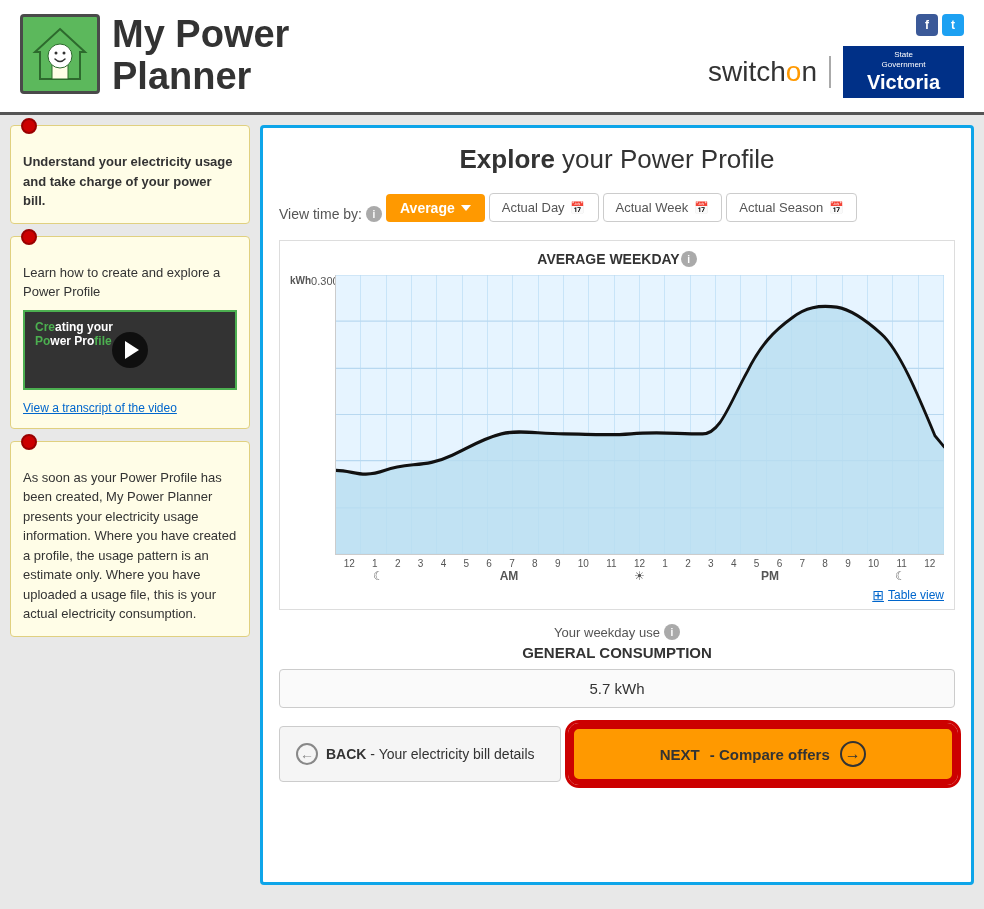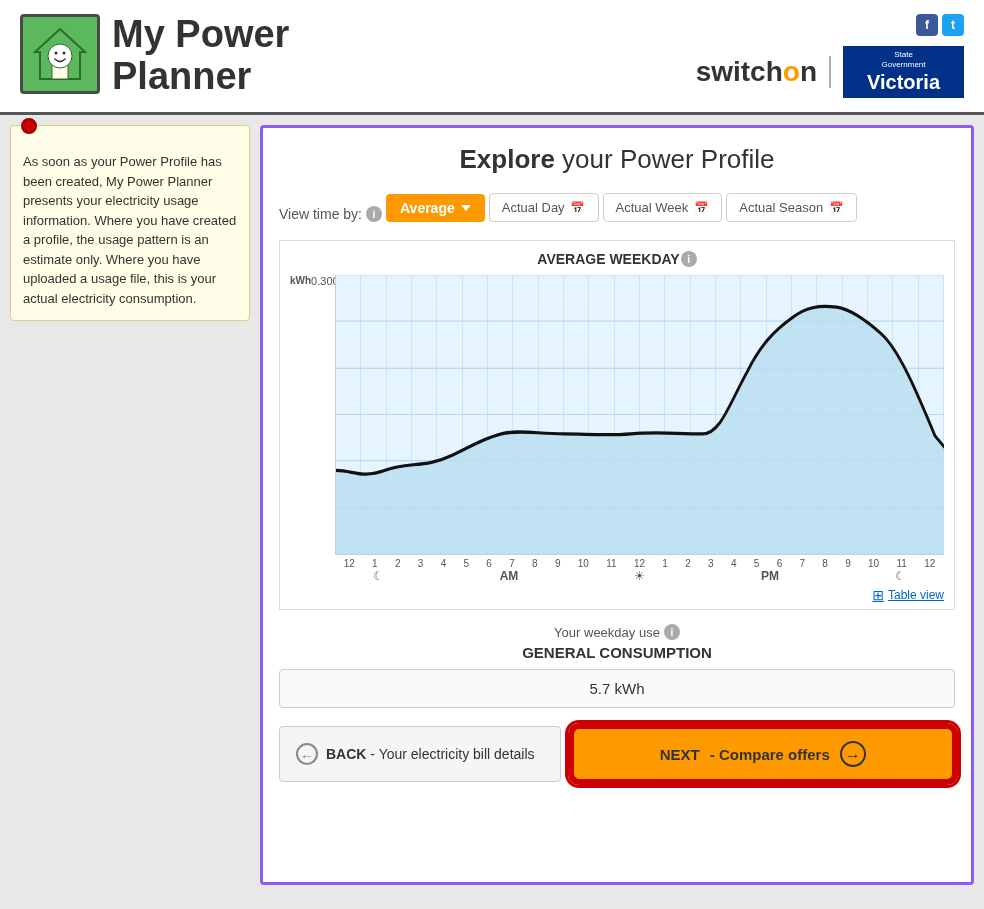--- a/index.html
+++ b/index.html
@@ -64,21 +64,21 @@
     }
     .fb { background: #3b5998; }
     .tw { background: #1da1f2; }
     .brand-logos {
       display: flex;
       align-items: center;
       gap: 0;
     }
     .switchon-logo {
       font-size: 28px;
-      font-weight: bold;
+      font-weight: normal;
       color: #333;
       padding-right: 12px;
       border-right: 2px solid #aaa;
     }
     .switchon-logo span { color: #f90; }
     .vic-logo {
       padding-left: 12px;
       display: flex;
       flex-direction: column;
       align-items: center;
@@ -179,21 +179,21 @@
     .video-link {
       color: #0066cc;
       font-size: 12px;
       text-decoration: underline;
       cursor: pointer;
     }
 
     
     .content-area {
       flex: 1;
-      border: 3px solid #8b5cf6;
+      border: 3px solid #0ea5e9;
       border-radius: 4px;
       background: white;
       padding: 16px;
       display: flex;
       flex-direction: column;
       gap: 14px;
     }
     .page-title {
       text-align: center;
       font-size: 26px;
@@ -483,21 +483,34 @@
           <span class="victoria-text">Victoria</span>
         </div>
       </div>
     </div>
   </div>
 </div>
 
 <div class="main-layout">
 
   <div class="sidebar">
-
+    <div class="sidebar-card">
+      <div class="pin"></div>
+      <p style="margin-top:14px;"><strong>Understand your electricity usage and take charge of your power bill.</strong></p>
+    </div>
+
+    <div class="sidebar-card">
+      <div class="pin"></div>
+      <p style="margin-top:14px;">Learn how to create and explore a Power Profile</p>
+      <div class="video-thumb">
+        <span class="video-thumb-text">Cre<span style="color:white;">ating your</span><br><span style="color:#4CAF50;">Po</span><span style="color:white;">wer Pro</span><span style="color:#4CAF50;">file</span></span>
+        <div class="play-button"></div>
+      </div>
+      <a class="video-link">View a transcript of the video</a>
+    </div>
 
     <div class="sidebar-card">
       <div class="pin"></div>
       <p style="margin-top:14px;">As soon as your Power Profile has been created, My Power Planner presents your electricity usage information. Where you have created a profile, the usage pattern is an estimate only. Where you have uploaded a usage file, this is your actual electricity consumption.</p>
     </div>
   </div>
 
   <div class="content-area">
 
     <div class="page-title">

